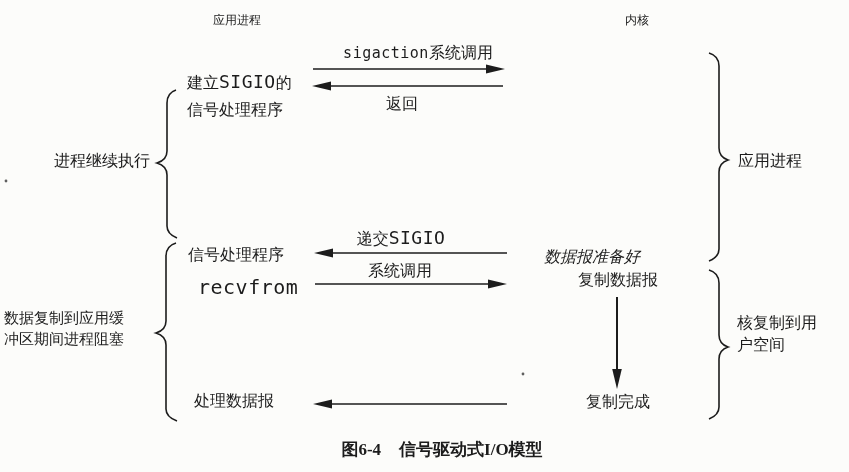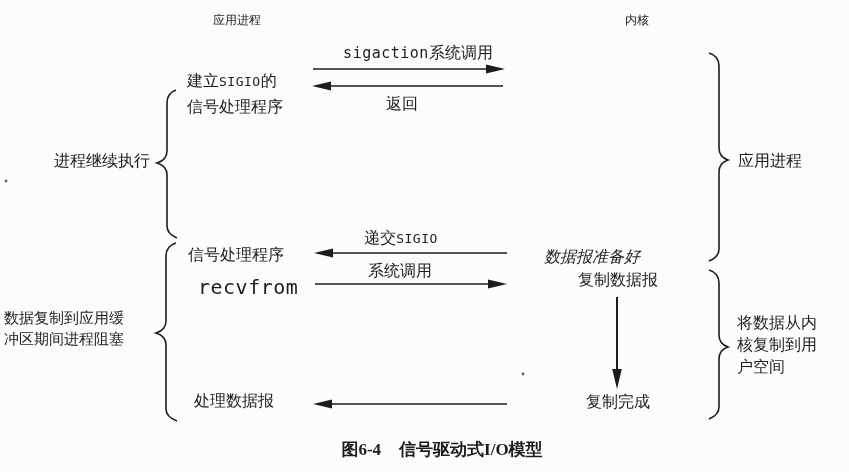--- a/index.html
+++ b/index.html
@@ -9,21 +9,21 @@
     font-family:"Liberation Sans", sans-serif;
     color:#1c1c1c;
     position:relative;
     overflow:hidden;
   }
   .stage{position:absolute;left:0;top:0;width:849px;height:472px;}
   .txt{position:absolute;white-space:nowrap;font-size:16px;line-height:1.2;}
   .ctr{transform:translate(-50%,-50%);}
   .hdr{font-weight:normal;font-size:12px;}
   .mono{font-family:"DejaVu Sans Mono", monospace;font-size:15px;letter-spacing:0.5px;}
-  .mono-sm{font-family:"DejaVu Sans Mono", monospace;font-size:13px;letter-spacing:0.5px;}
+  .mono-sm{font-family:"DejaVu Sans Mono", monospace;font-size:18px;letter-spacing:0.5px;}
   .caption{font-family:"Liberation Serif", serif;font-weight:bold;font-size:17px;}
   .caption .gap{display:inline-block;width:18px;}
   svg{position:absolute;left:0;top:0;}
 </style>
 </head>
 <body>
 
 <div class="stage">
 
   <svg width="849" height="472" viewBox="0 0 849 472">
@@ -81,21 +81,20 @@
   <div class="txt ctr" style="left:618px;top:402px;">复制完成</div>
 
   <div class="txt" style="left:48px;top:151px;width:102px;text-align:right;">进程继续执行</div>
   <div class="txt" style="left:4px;top:307px;font-size:15px;line-height:21px;">
     <div>数据复制到应用缓</div>
     <div>冲区期间进程阻塞</div>
   </div>
 
   <div class="txt" style="left:738px;top:151px;">应用进程</div>
   <div class="txt" style="left:737px;top:312px;line-height:22px;">
-    <div>将数据从内</div>
     <div>核复制到用</div>
     <div>户空间</div>
   </div>
 
   <div class="txt caption ctr" style="left:442px;top:450px;">
     <span>图6-4</span><span class="gap"></span><span>信号驱动式I/O模型</span>
   </div>
 
 </div>
 

